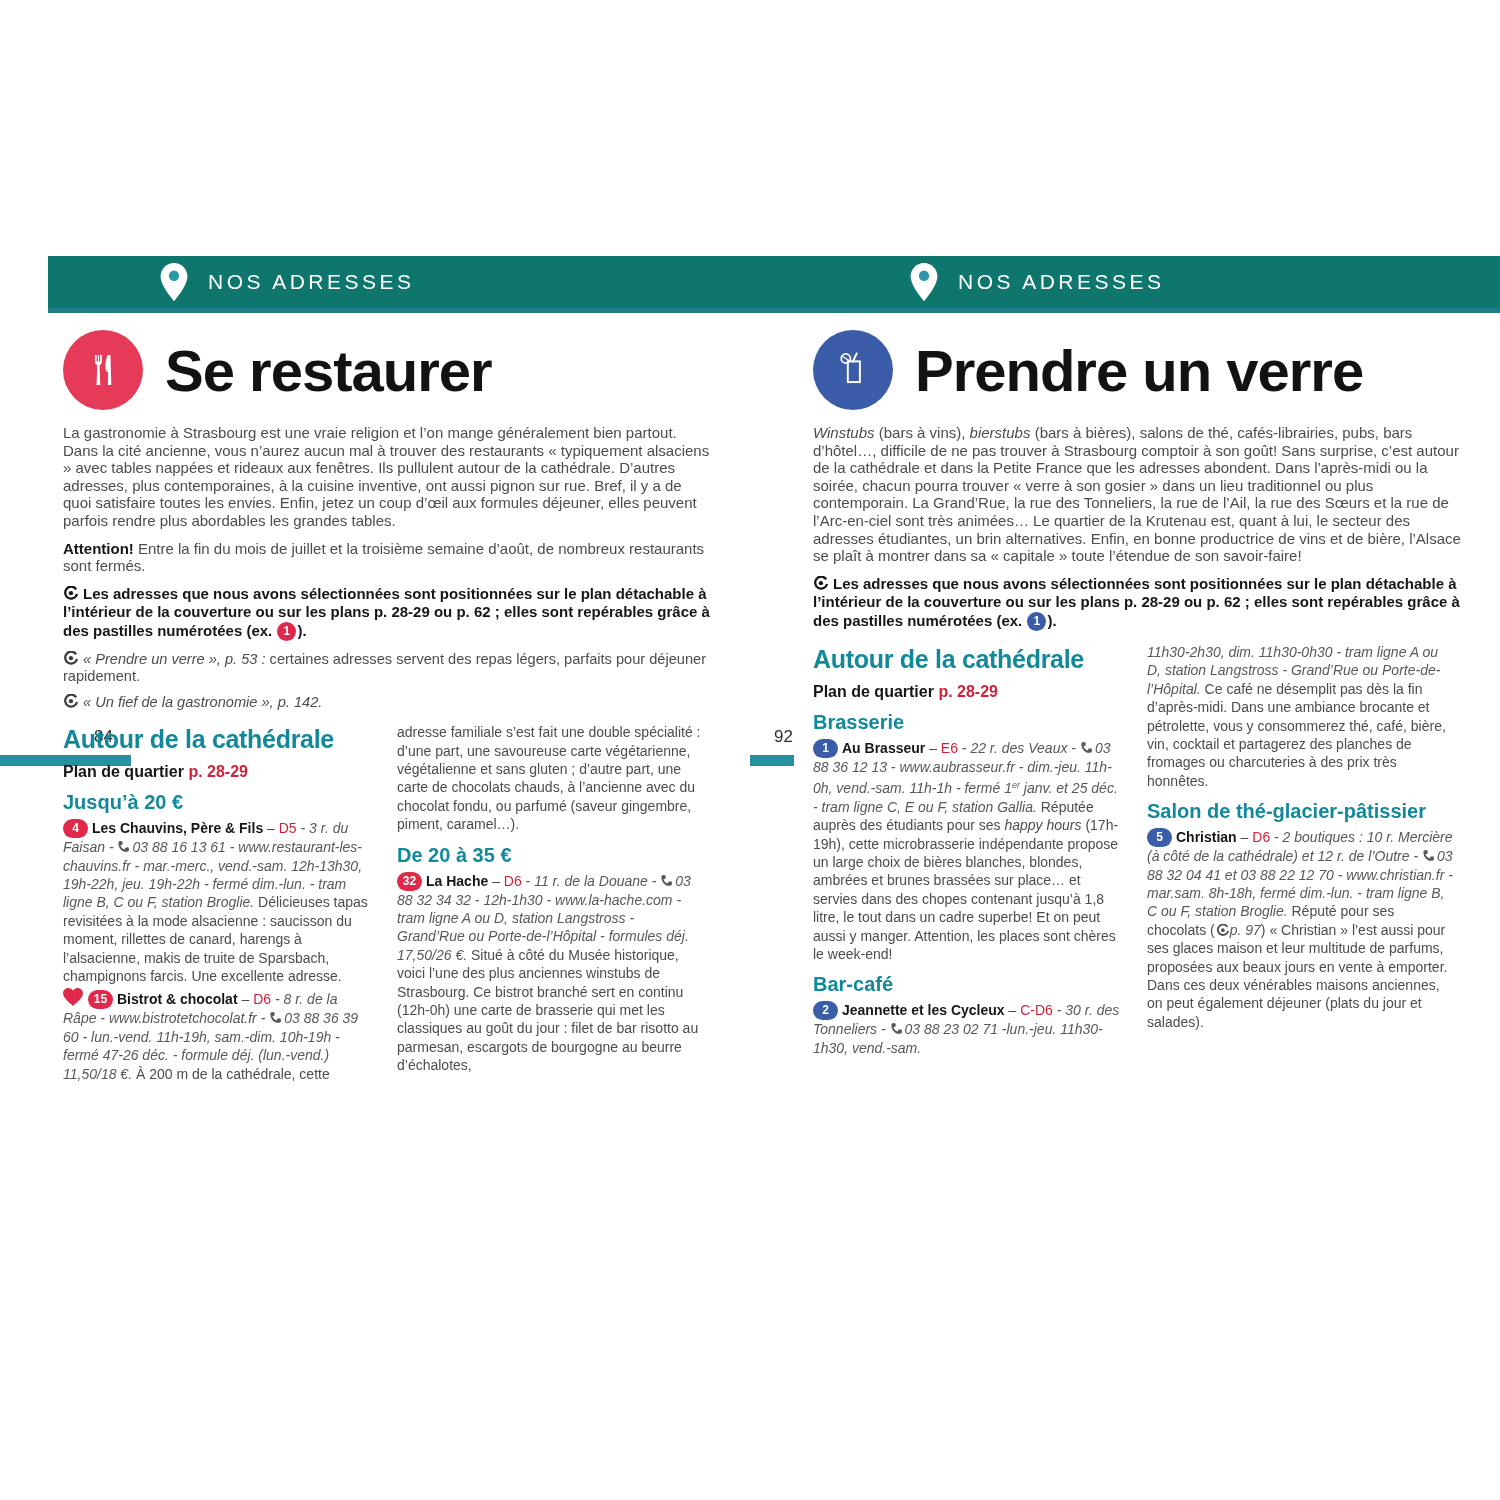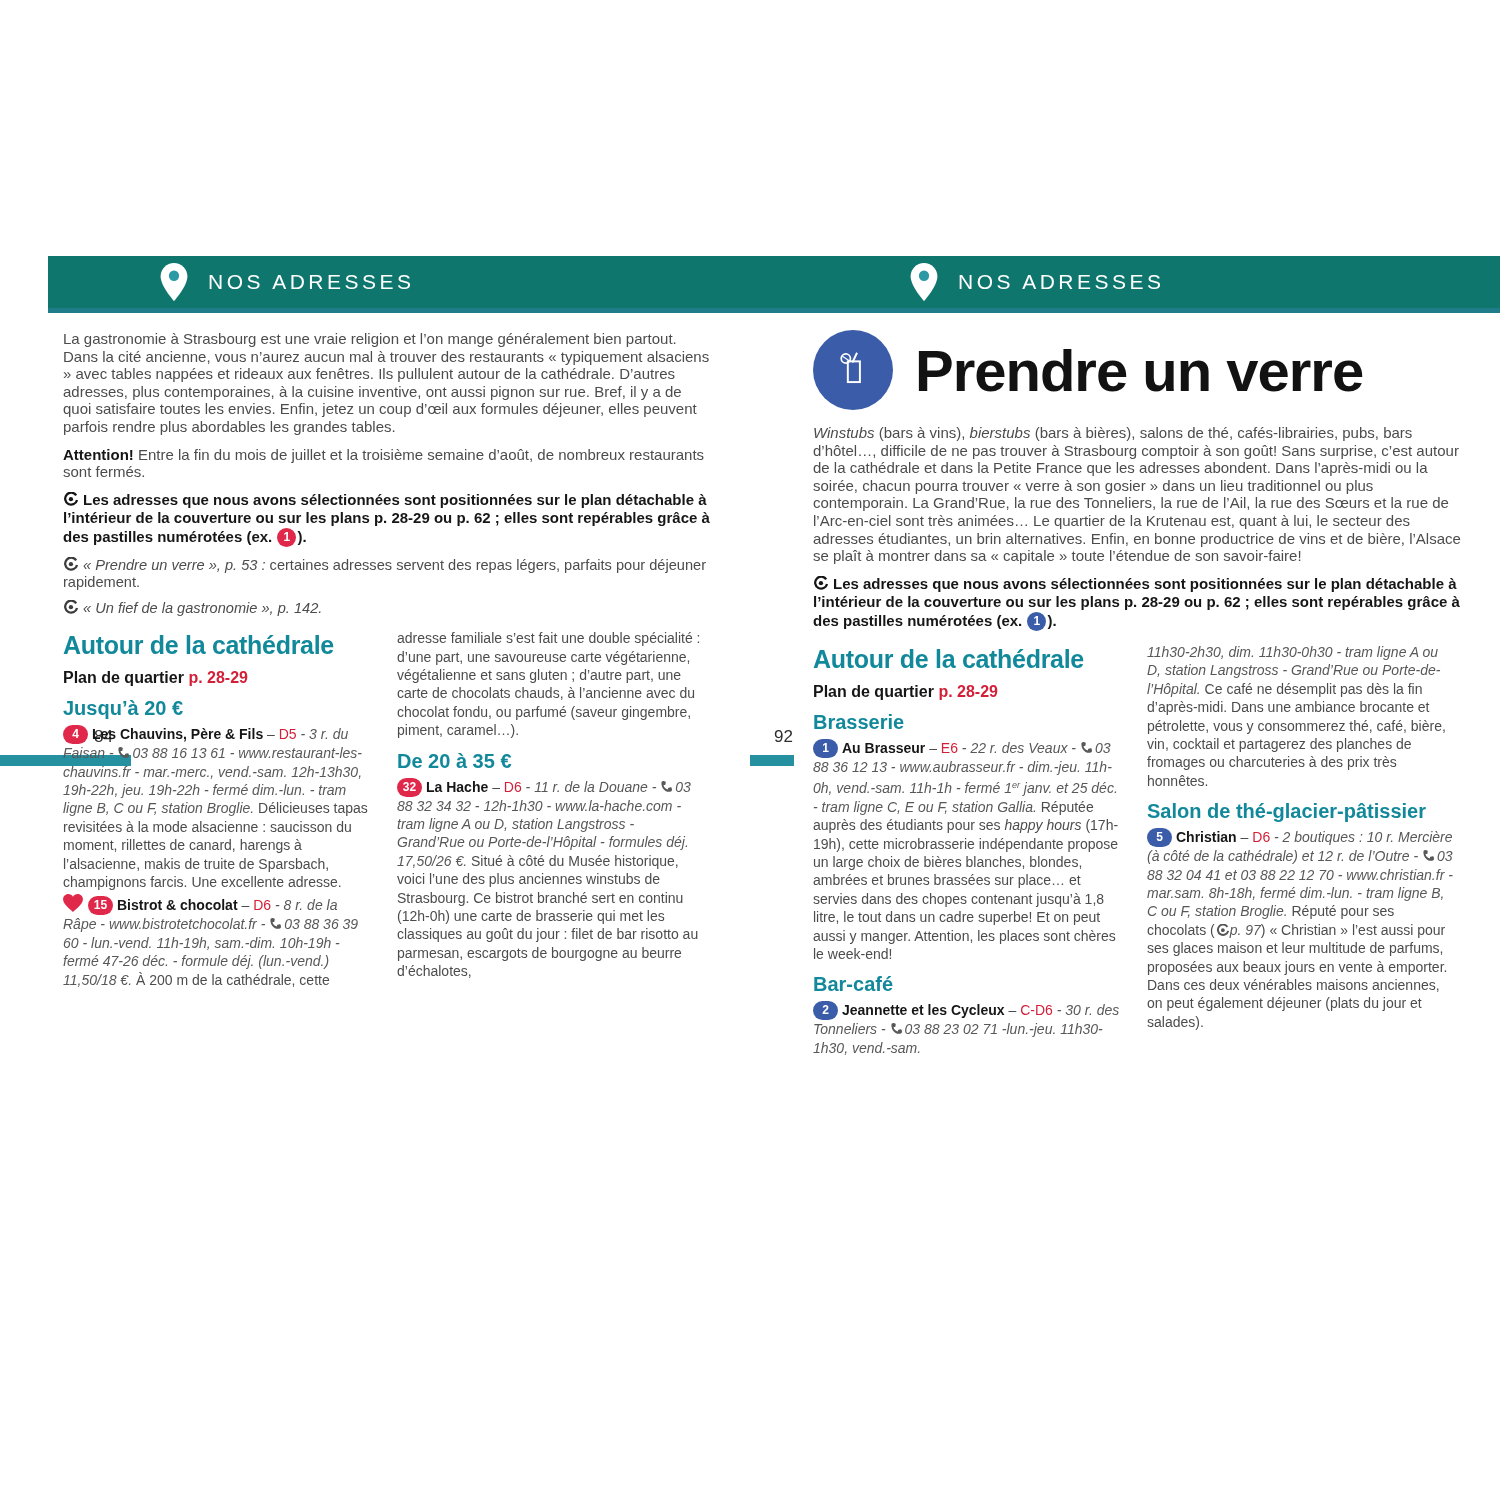--- a/index.html
+++ b/index.html
@@ -77,20 +77,29 @@
     <span class="band-label">NOS ADRESSES</span>
   </div>
 </div>
 
 <div class="folio-num fl">84</div>
 <div class="folio-bar fl"></div>
 <div class="folio-num fr">92</div>
 <div class="folio-bar fr"></div>
 
 <div class="page pl">
+  <div class="title-row">
+    <div class="cat-circle red">
+      <svg width="46" height="46" viewBox="0 0 80 80">
+        <path d="M26 14 v12 a6 6 0 0 0 4 5.6 L28.8 66 h6.4 L34 31.6 A6 6 0 0 0 38 26 V14 h-3 v11 h-2 V14 h-2 v11 h-2 V14 Z" fill="#ffffff"></path>
+        <path d="M48 14 C45 22 44 28 44 34 c0 6 2 9 5 10 L48.4 66 h6 L53 14 Z" fill="#ffffff"></path>
+      </svg>
+    </div>
+    <h1>Se restaurer</h1>
+  </div>
 
   <p class="intro">La gastronomie à Strasbourg est une vraie religion et l’on mange généralement bien partout. Dans la cité ancienne, vous n’aurez aucun mal à trouver des restaurants « typiquement alsaciens » avec tables nappées et rideaux aux fenêtres. Ils pullulent autour de la cathédrale. D’autres adresses, plus contemporaines, à la cuisine inventive, ont aussi pignon sur rue. Bref, il y a de quoi satisfaire toutes les envies. Enfin, jetez un coup d’œil aux formules déjeuner, elles peuvent parfois rendre plus abordables les grandes tables.</p>
 
   <p class="para"><b>Attention!</b><span> Entre la fin du mois de juillet et la troisième semaine d’août, de nombreux restaurants sont fermés.</span></p>
 
   <p class="note"><svg class="eye" viewBox="0 0 14 14">
         <path d="M12.3 3.1 A5.6 5.6 0 1 0 13.1 7.4" fill="none" stroke="currentColor" stroke-width="2.1"></path>
         <circle cx="7.4" cy="6.7" r="2" fill="currentColor"></circle>
       </svg><span>Les adresses que nous avons sélectionnées sont positionnées sur le plan détachable à l’intérieur de la couverture ou sur les plans p. 28-29 ou p. 62 ; elles sont repérables grâce à des pastilles numérotées (ex. </span><span class="badge red note-b">1</span><span>).</span></p>
 

